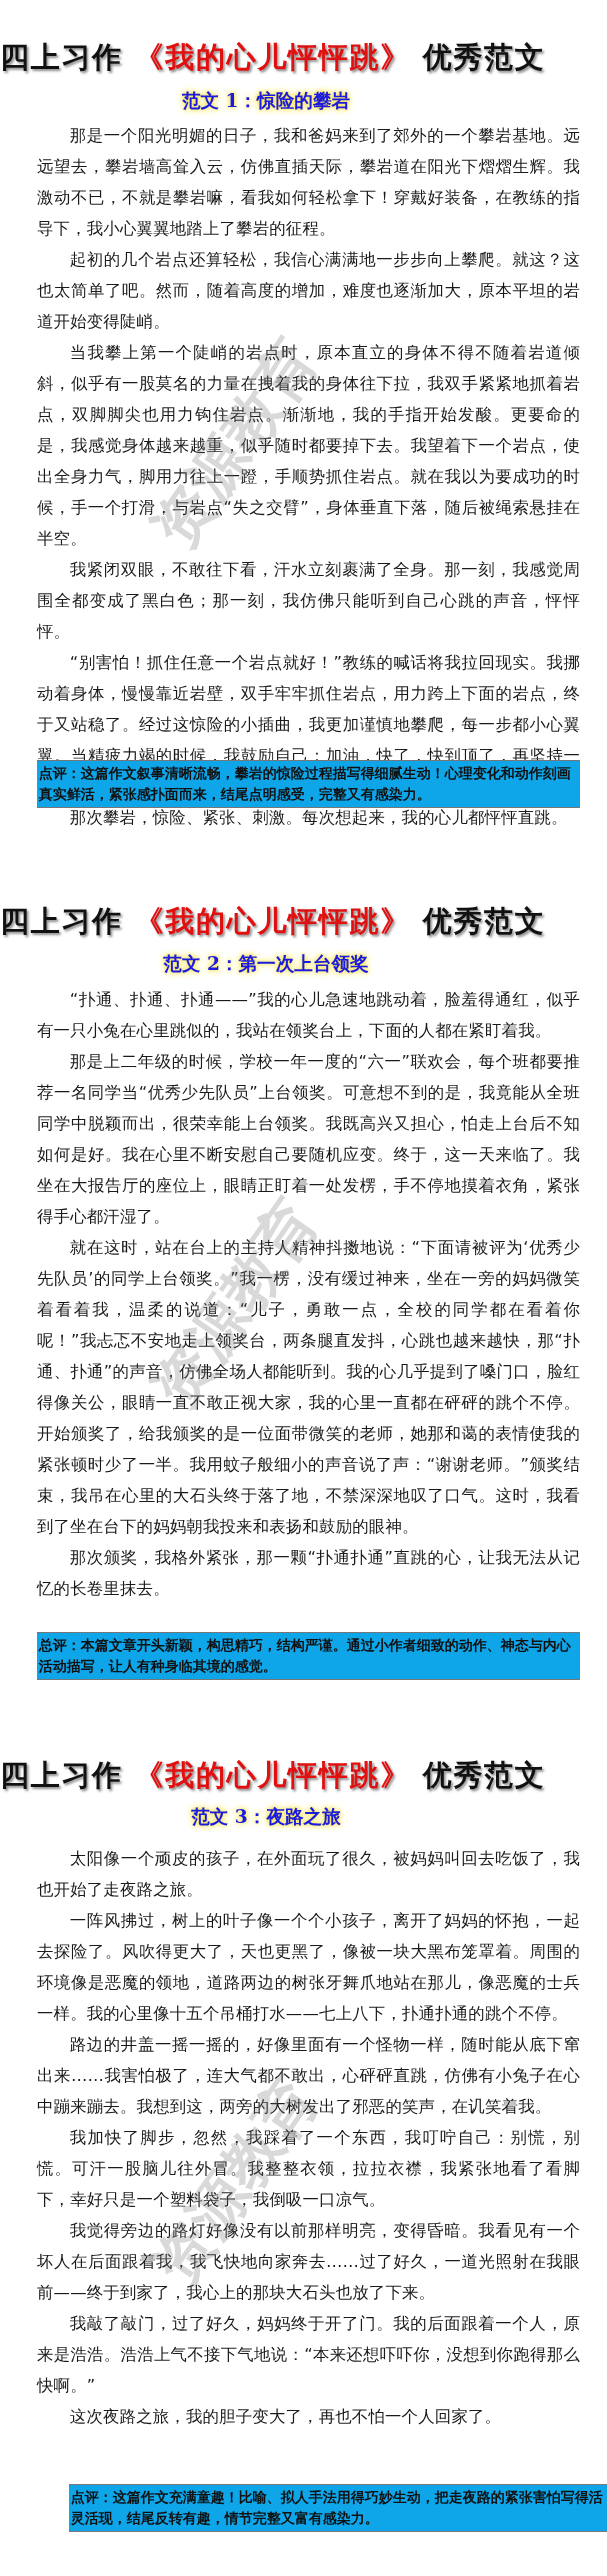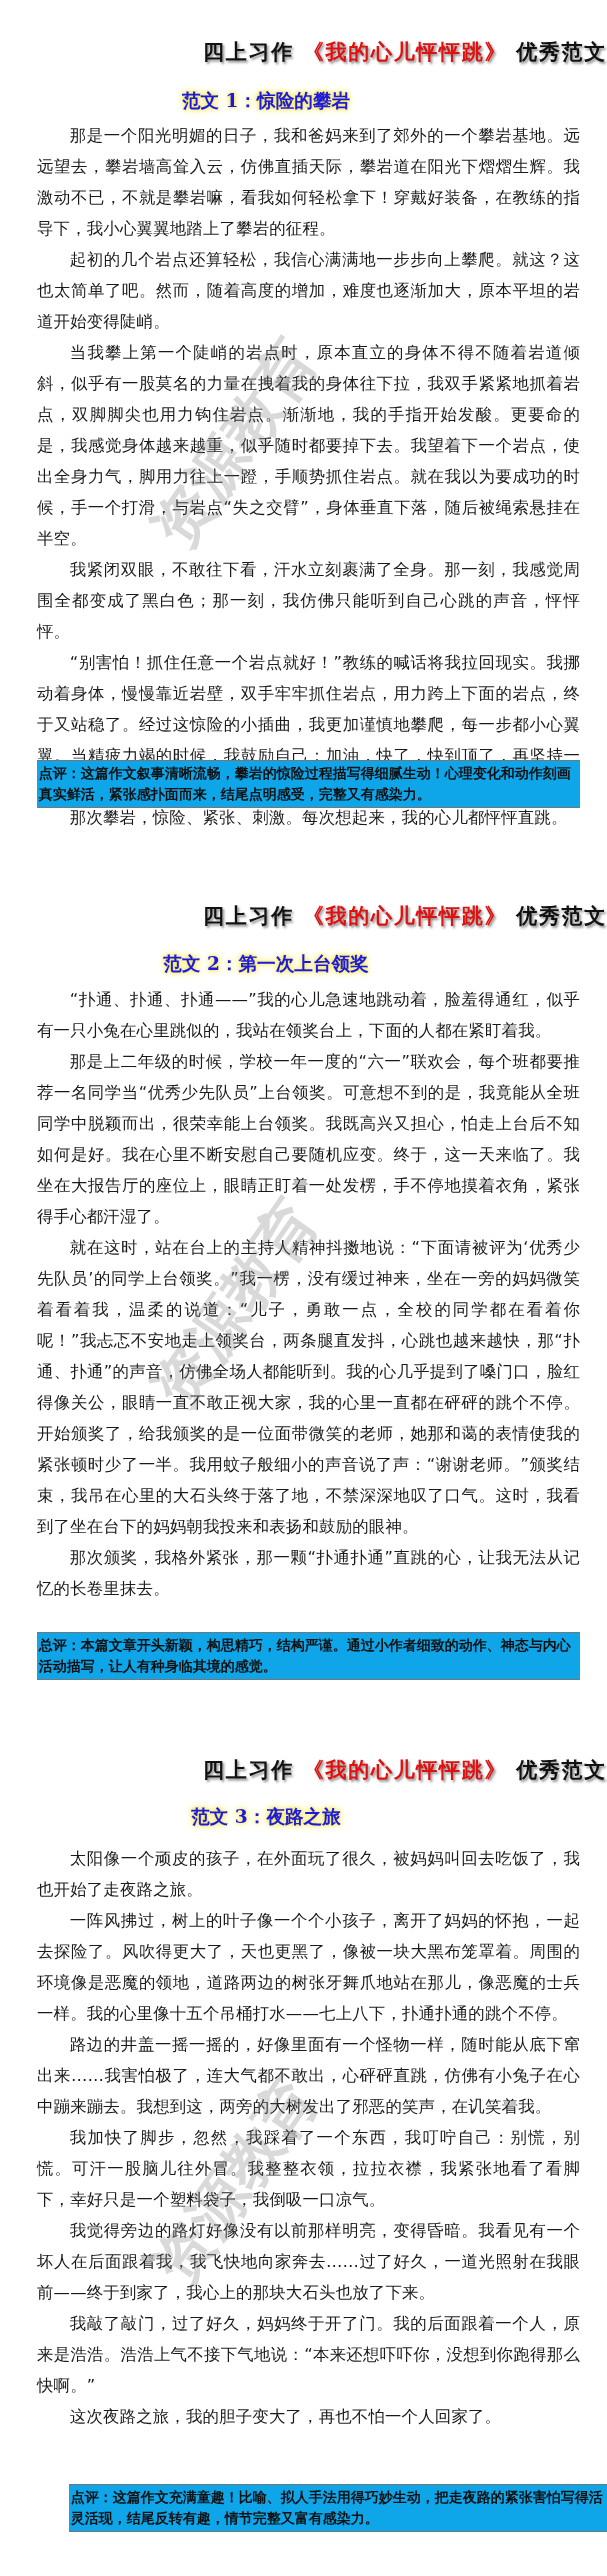--- a/index.html
+++ b/index.html
@@ -1,20 +1,20 @@
 <!DOCTYPE html>
 <html style="font-size:13.5px"><head>
 <meta charset="utf-8">
 <style>
   html, body { margin: 0; padding: 0; background: #ffffff; }
   body { width: 607px; height: 2576px; position: relative; overflow: hidden;
          font-family: "DejaVu Sans", "Liberation Sans", sans-serif; color: #1a1a1a; }
   .section { position: absolute; left: 0; width: 607px; }
-  .title { position: absolute; left: 0; width: 607px; text-align: right;
-           font-size: 21px; font-weight: bold; letter-spacing: 1.7px;
+  .title { position: absolute; left: 0; width: 607px; text-align: left;
+           font-size: 29px; font-weight: bold; letter-spacing: 1.7px;
            font-family: "DejaVu Sans", sans-serif;
            text-shadow: 1.7px 1.7px 2.5px rgba(0,0,0,0.45); white-space: nowrap; }
   .title .pre, .title .post { color: #111111; }
   .title .mid { color: #e01010; }
   .subtitle { position: absolute; left: 0; width: 532px; text-align: center;
               font-size: 18.6px; font-weight: bold; color: #1a1ae0;
               font-family: "DejaVu Serif", serif;
               text-shadow: 0 0 3.4px #f5e35a, 0 0 5.9px #f5e35a, 0 0 8.4px #fff4a0; }
   .body { position: absolute; left: 37px; width: 543px; }
   .para { font-size: 16.4px; line-height: 31px; text-indent: 2em; text-align: justify;

